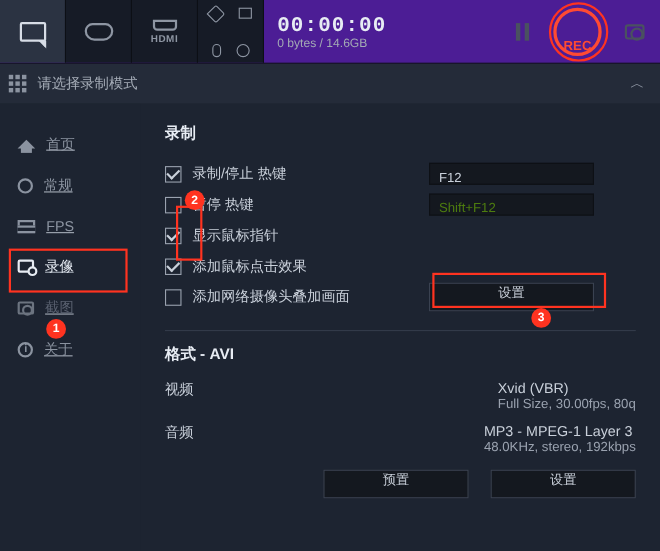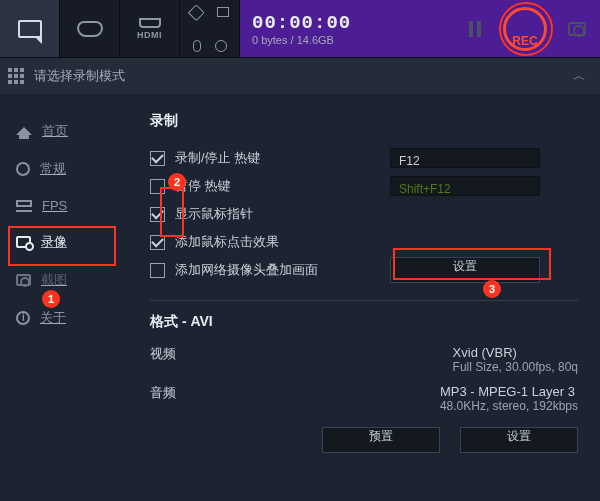--- a/index.html
+++ b/index.html
@@ -66,21 +66,21 @@
 
   .content{flex:1; padding:18px 22px 10px 22px; overflow:hidden; position:relative;}
   .sec-title{color:#e7ecf3;font-size:14px;font-weight:600;margin-bottom:14px;}
   .row{display:flex;align-items:center;min-height:28px;}
   .chk{width:15px;height:15px;border:1.5px solid #9aa2af;margin-right:10px;display:flex;align-items:center;justify-content:center;flex-shrink:0;}
   .chk.checked::after{content:"";width:9px;height:5px;border-left:2px solid #c9d0da;border-bottom:2px solid #c9d0da;transform:rotate(-45deg) translate(1px,-1px);}
   .lbl{flex:0 0 215px;color:#c9d0da;}
   .hotkey-box{width:150px;height:20px;background:#14181f;border:1px solid #0d1015;display:flex;align-items:flex-start;padding:5px 8px;color:#c9d0da;font-size:12px;}
   .hotkey-box.disabled{color:#4d7c0f;}
   .btn{width:150px;height:26px;background:#14181f;border:1px solid #3a4251;display:flex;justify-content:center;color:#c9d0da;font-size:12px;cursor:pointer;}
-  .btn.small{width:118px;}
+  .btn.small{width:132px;}
   .divider{height:1px;background:#323a49;margin:16px 0 12px;}
   .kv{display:flex;margin-bottom:4px;justify-content:space-between;}
   .kv .k{width:100px;color:#c9d0da;}
   .kv .v{color:#c9d0da;}
   .kv .v2{color:#9aa2af;font-size:12px;}
   .footer-btns{display:flex;gap:20px;justify-content:flex-end;margin-top:14px;}
 
   
   .badge{position:absolute;width:18px;height:18px;border-radius:50%;background:#ff3320;color:#fff;font-size:11px;font-weight:700;display:flex;align-items:center;justify-content:center;z-index:5;}
   .b1{left:42px;top:290px;}

